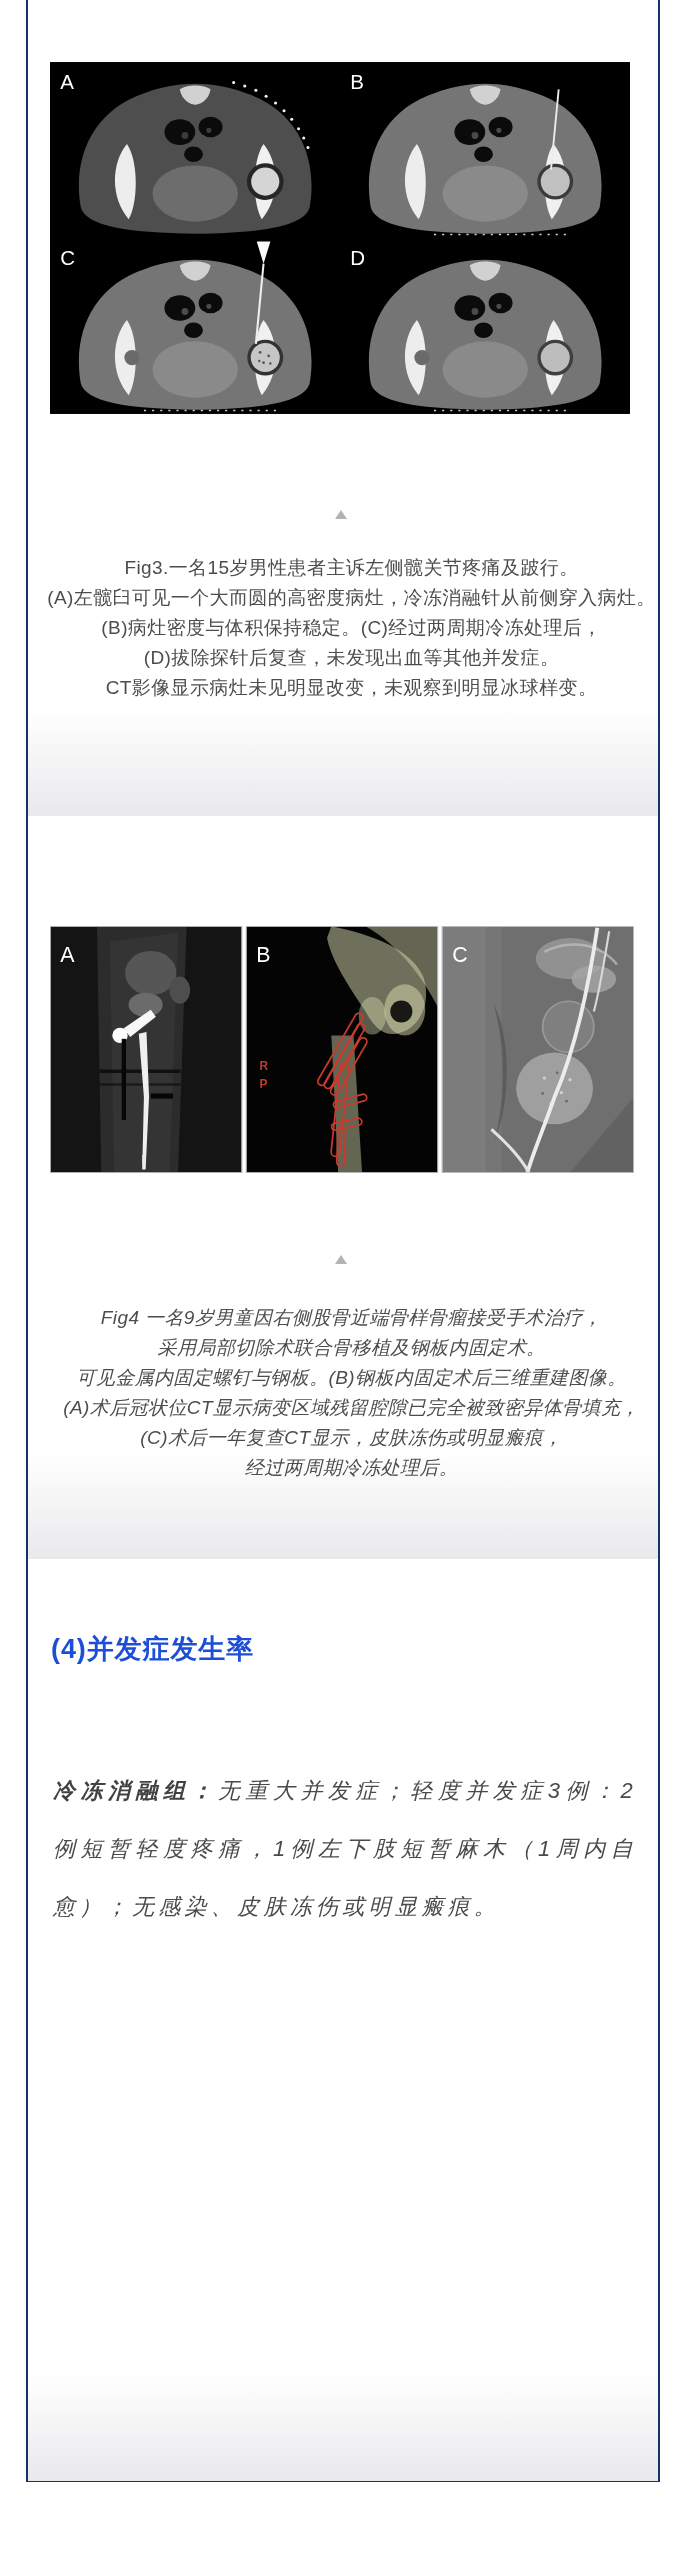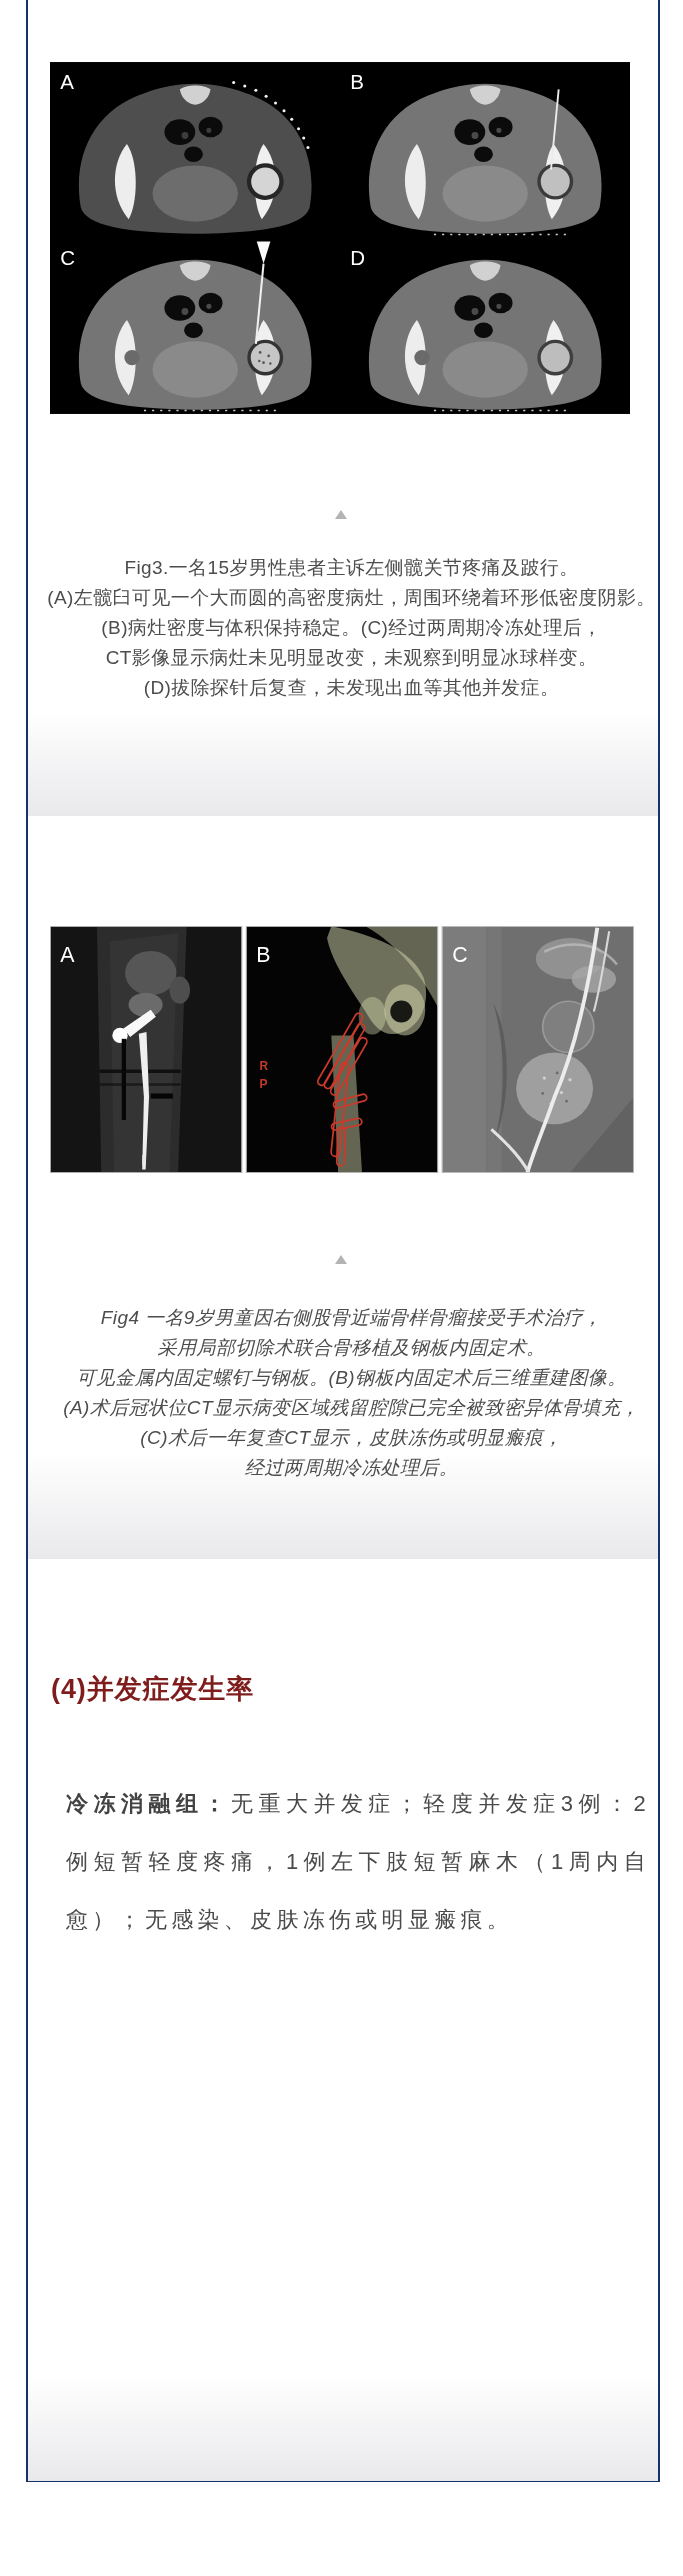--- a/index.html
+++ b/index.html
@@ -8,25 +8,25 @@
   .card{position:absolute;left:25.6px;top:0;width:630px;height:2480px;background:#ffffff;
         border-left:2.6px solid #17316d;border-right:2.6px solid #17316d;border-bottom:2.6px solid #17316d;}
   .section-shadow{position:absolute;left:28px;width:630px;height:107px;
         background:linear-gradient(180deg, rgba(234,234,236,0) 0%, #e9e9ec 100%);}
   .figure-wrap{position:absolute;}
   .tri{position:absolute;width:0;height:0;border-left:6.8px solid transparent;
        border-right:6.8px solid transparent;border-bottom:9.4px solid #b3b3b3;}
   .caption{position:absolute;left:28px;width:630px;text-align:center;color:#4d4d4d;
            font-size:19px;line-height:30px;letter-spacing:0.4px;}
   .caption div{white-space:nowrap;margin-left:17px;}
-  .heading{position:absolute;left:51px;top:1672px;width:598px;color:#7f1d1d;
+  .heading{position:absolute;left:51px;top:1632px;width:598px;color:#1d4ed8;
            font-size:27px;font-weight:700;letter-spacing:0.9px;line-height:34px;}
-  .body-para{position:absolute;left:51px;width:584px;margin:15px;color:#4a4a4a;
+  .body-para{position:absolute;left:51px;width:584px;margin:2px;color:#4a4a4a;
              font-size:22px;line-height:58px;letter-spacing:4.3px;
-             text-align:justify;text-justify:inter-ideograph;}
+             text-align:justify;text-justify:inter-ideograph;font-style:italic;}
   .body-para .lead{font-weight:700;color:#424242;}
   .plabel{fill:#ffffff;font-family:"Liberation Sans",sans-serif;font-weight:500;}
   .rp{fill:#c03a2c;font-family:"Liberation Sans",sans-serif;font-weight:700;font-size:14px;}
   svg{display:block;}
 </style>
 </head>
 <body>
 
 <div class="page">
   <div class="card"></div>
@@ -123,24 +123,24 @@
         <path d="M110,202 L265,202" stroke="#cfcfcf" stroke-width="1.8" stroke-dasharray="2.5,7"></path>
         <text class="plabel" x="12" y="32" font-size="24">D</text>
       </g>
     </svg>
   </div>
 
   <div class="tri" style="left:335px;top:510px;"></div>
 
   <div class="caption" style="top:553px;">
     <div>Fig3.一名15岁男性患者主诉左侧髋关节疼痛及跛行。</div>
-    <div>(A)左髋臼可见一个大而圆的高密度病灶，周围环绕着环形低密度阴影。</div>
+    <div>(A)左髋臼可见一个大而圆的高密度病灶，冷冻消融针从前侧穿入病灶。</div>
     <div>(B)病灶密度与体积保持稳定。(C)经过两周期冷冻处理后，</div>
+    <div>(D)拔除探针后复查，未发现出血等其他并发症。</div>
     <div>CT影像显示病灶未见明显改变，未观察到明显冰球样变。</div>
-    <div>(D)拔除探针后复查，未发现出血等其他并发症。</div>
   </div>
 
   <div class="section-shadow" style="top:1452px;"></div>
 
   <div class="figure-wrap" style="left:50px;top:926px;">
     <svg width="584" height="247" viewBox="0 0 684 289">
 
       <g>
         <rect x="0" y="0" width="225" height="289" fill="#141414"></rect>
         <polygon points="55,0 160,0 150,289 60,289" fill="#2c2c2c"></polygon>

